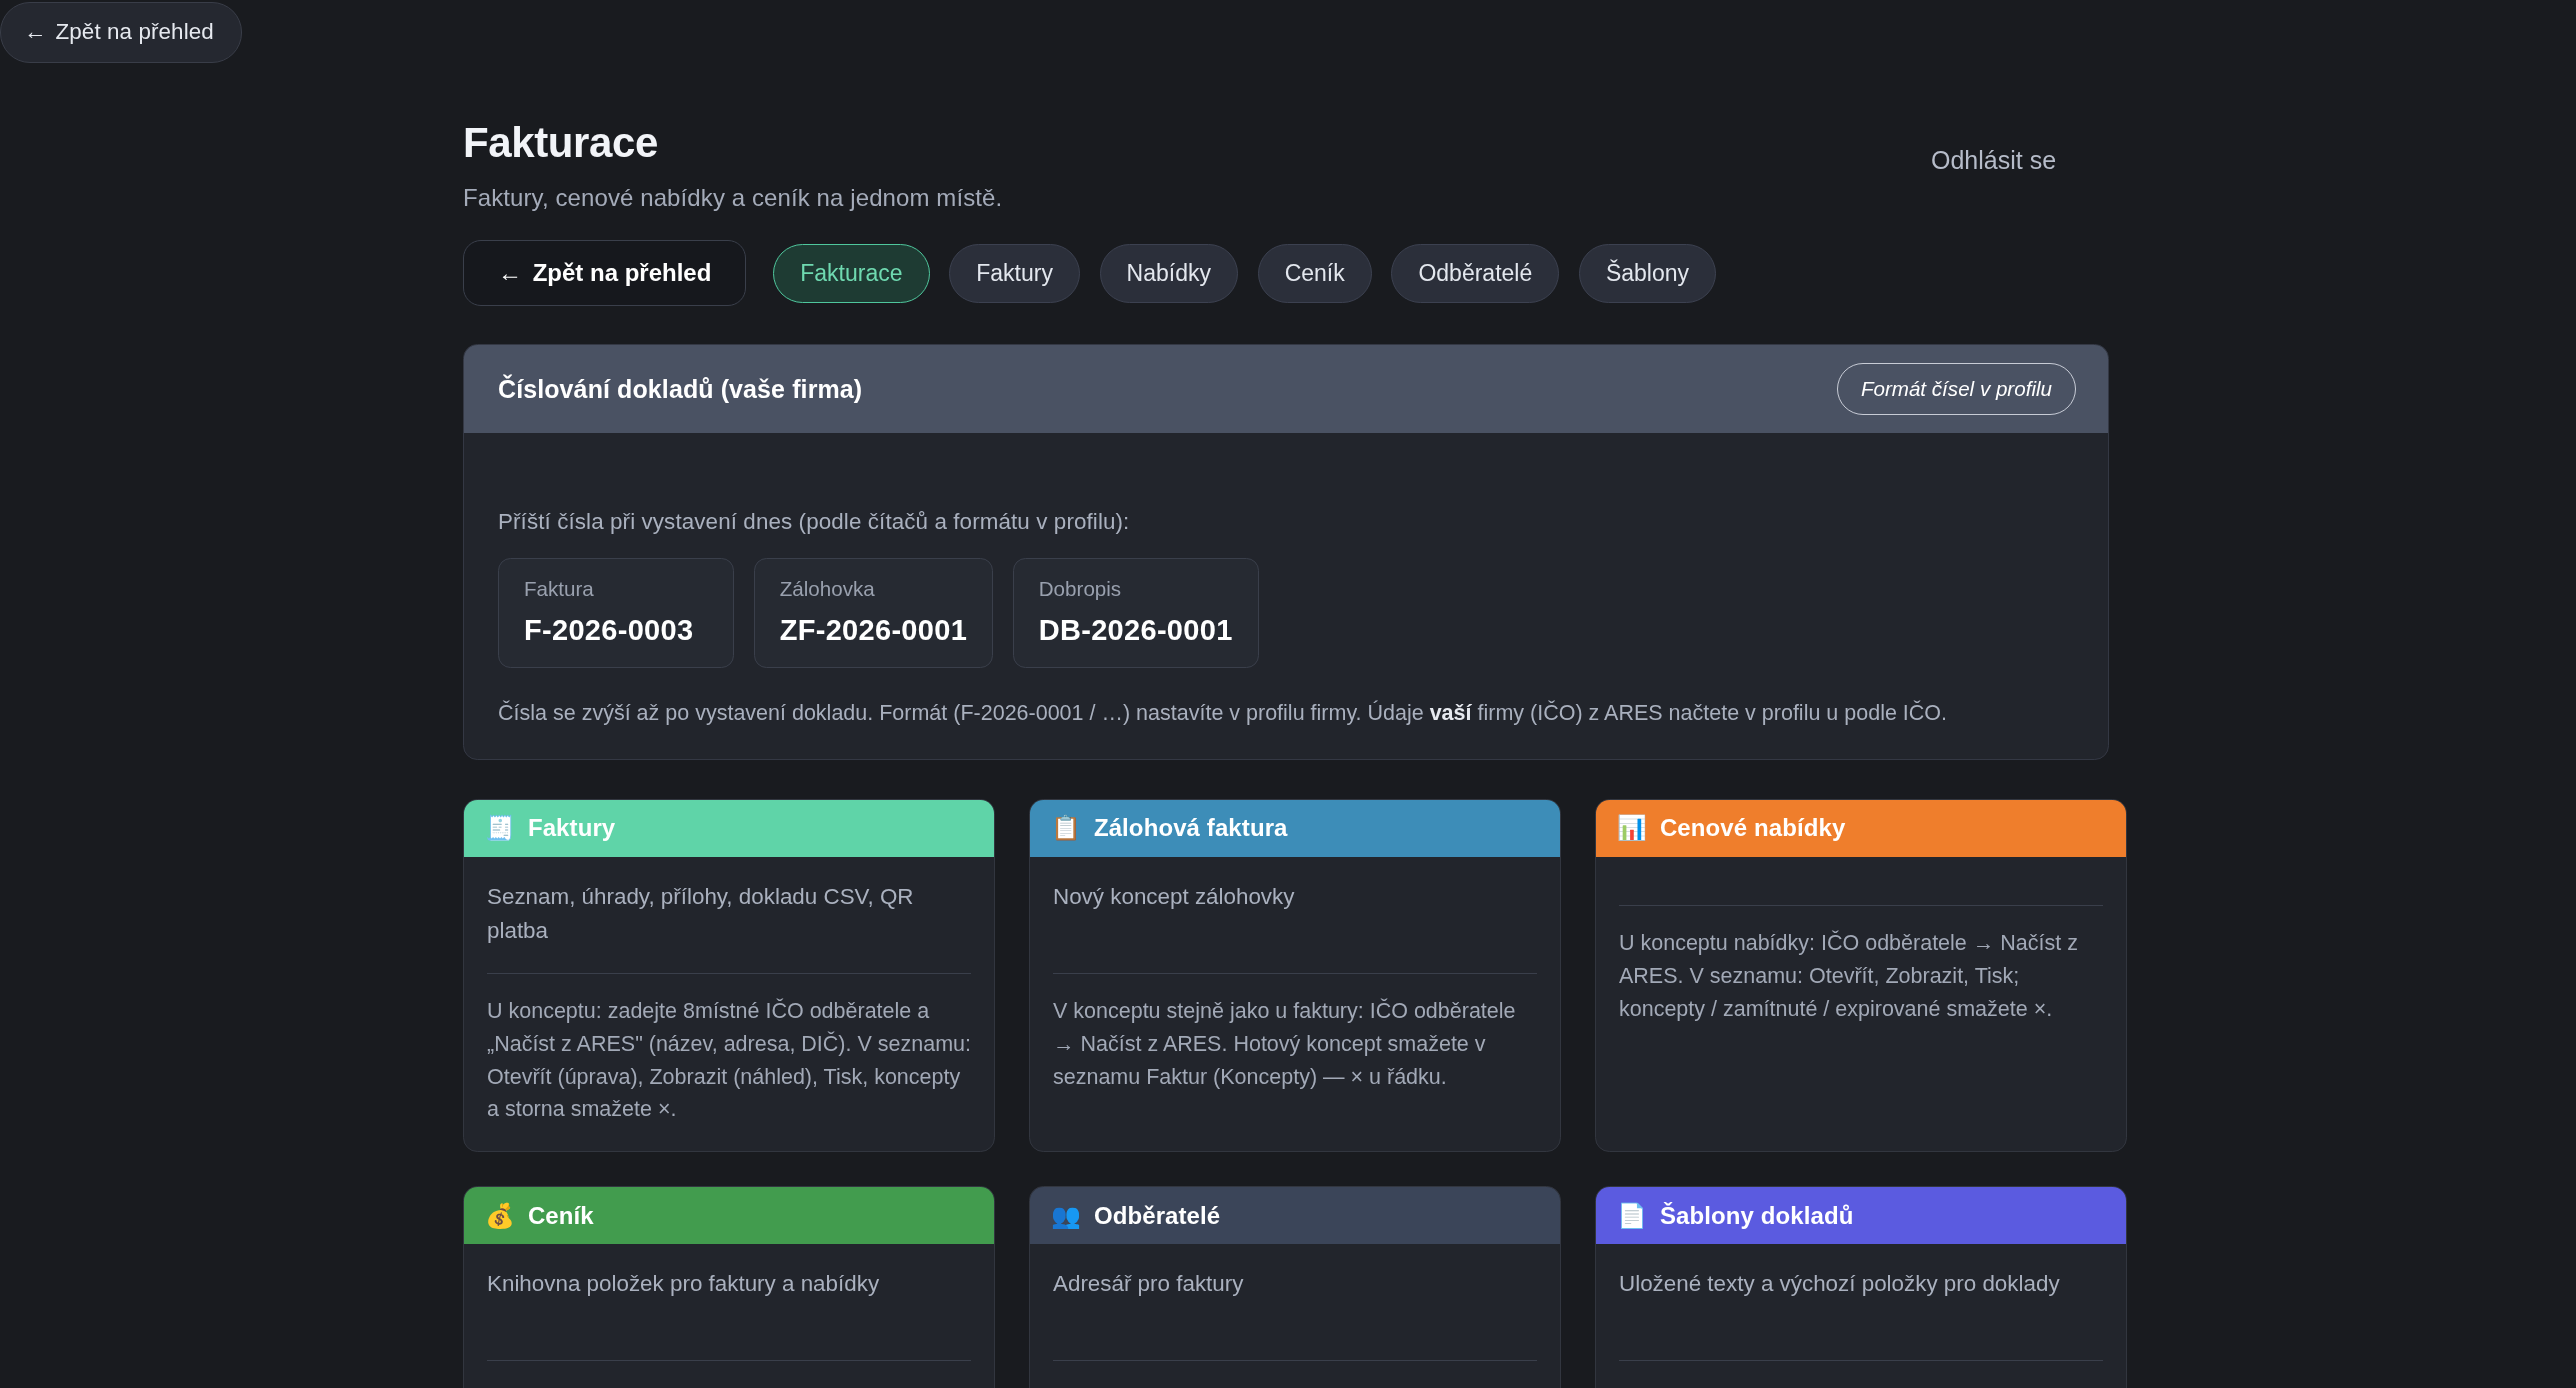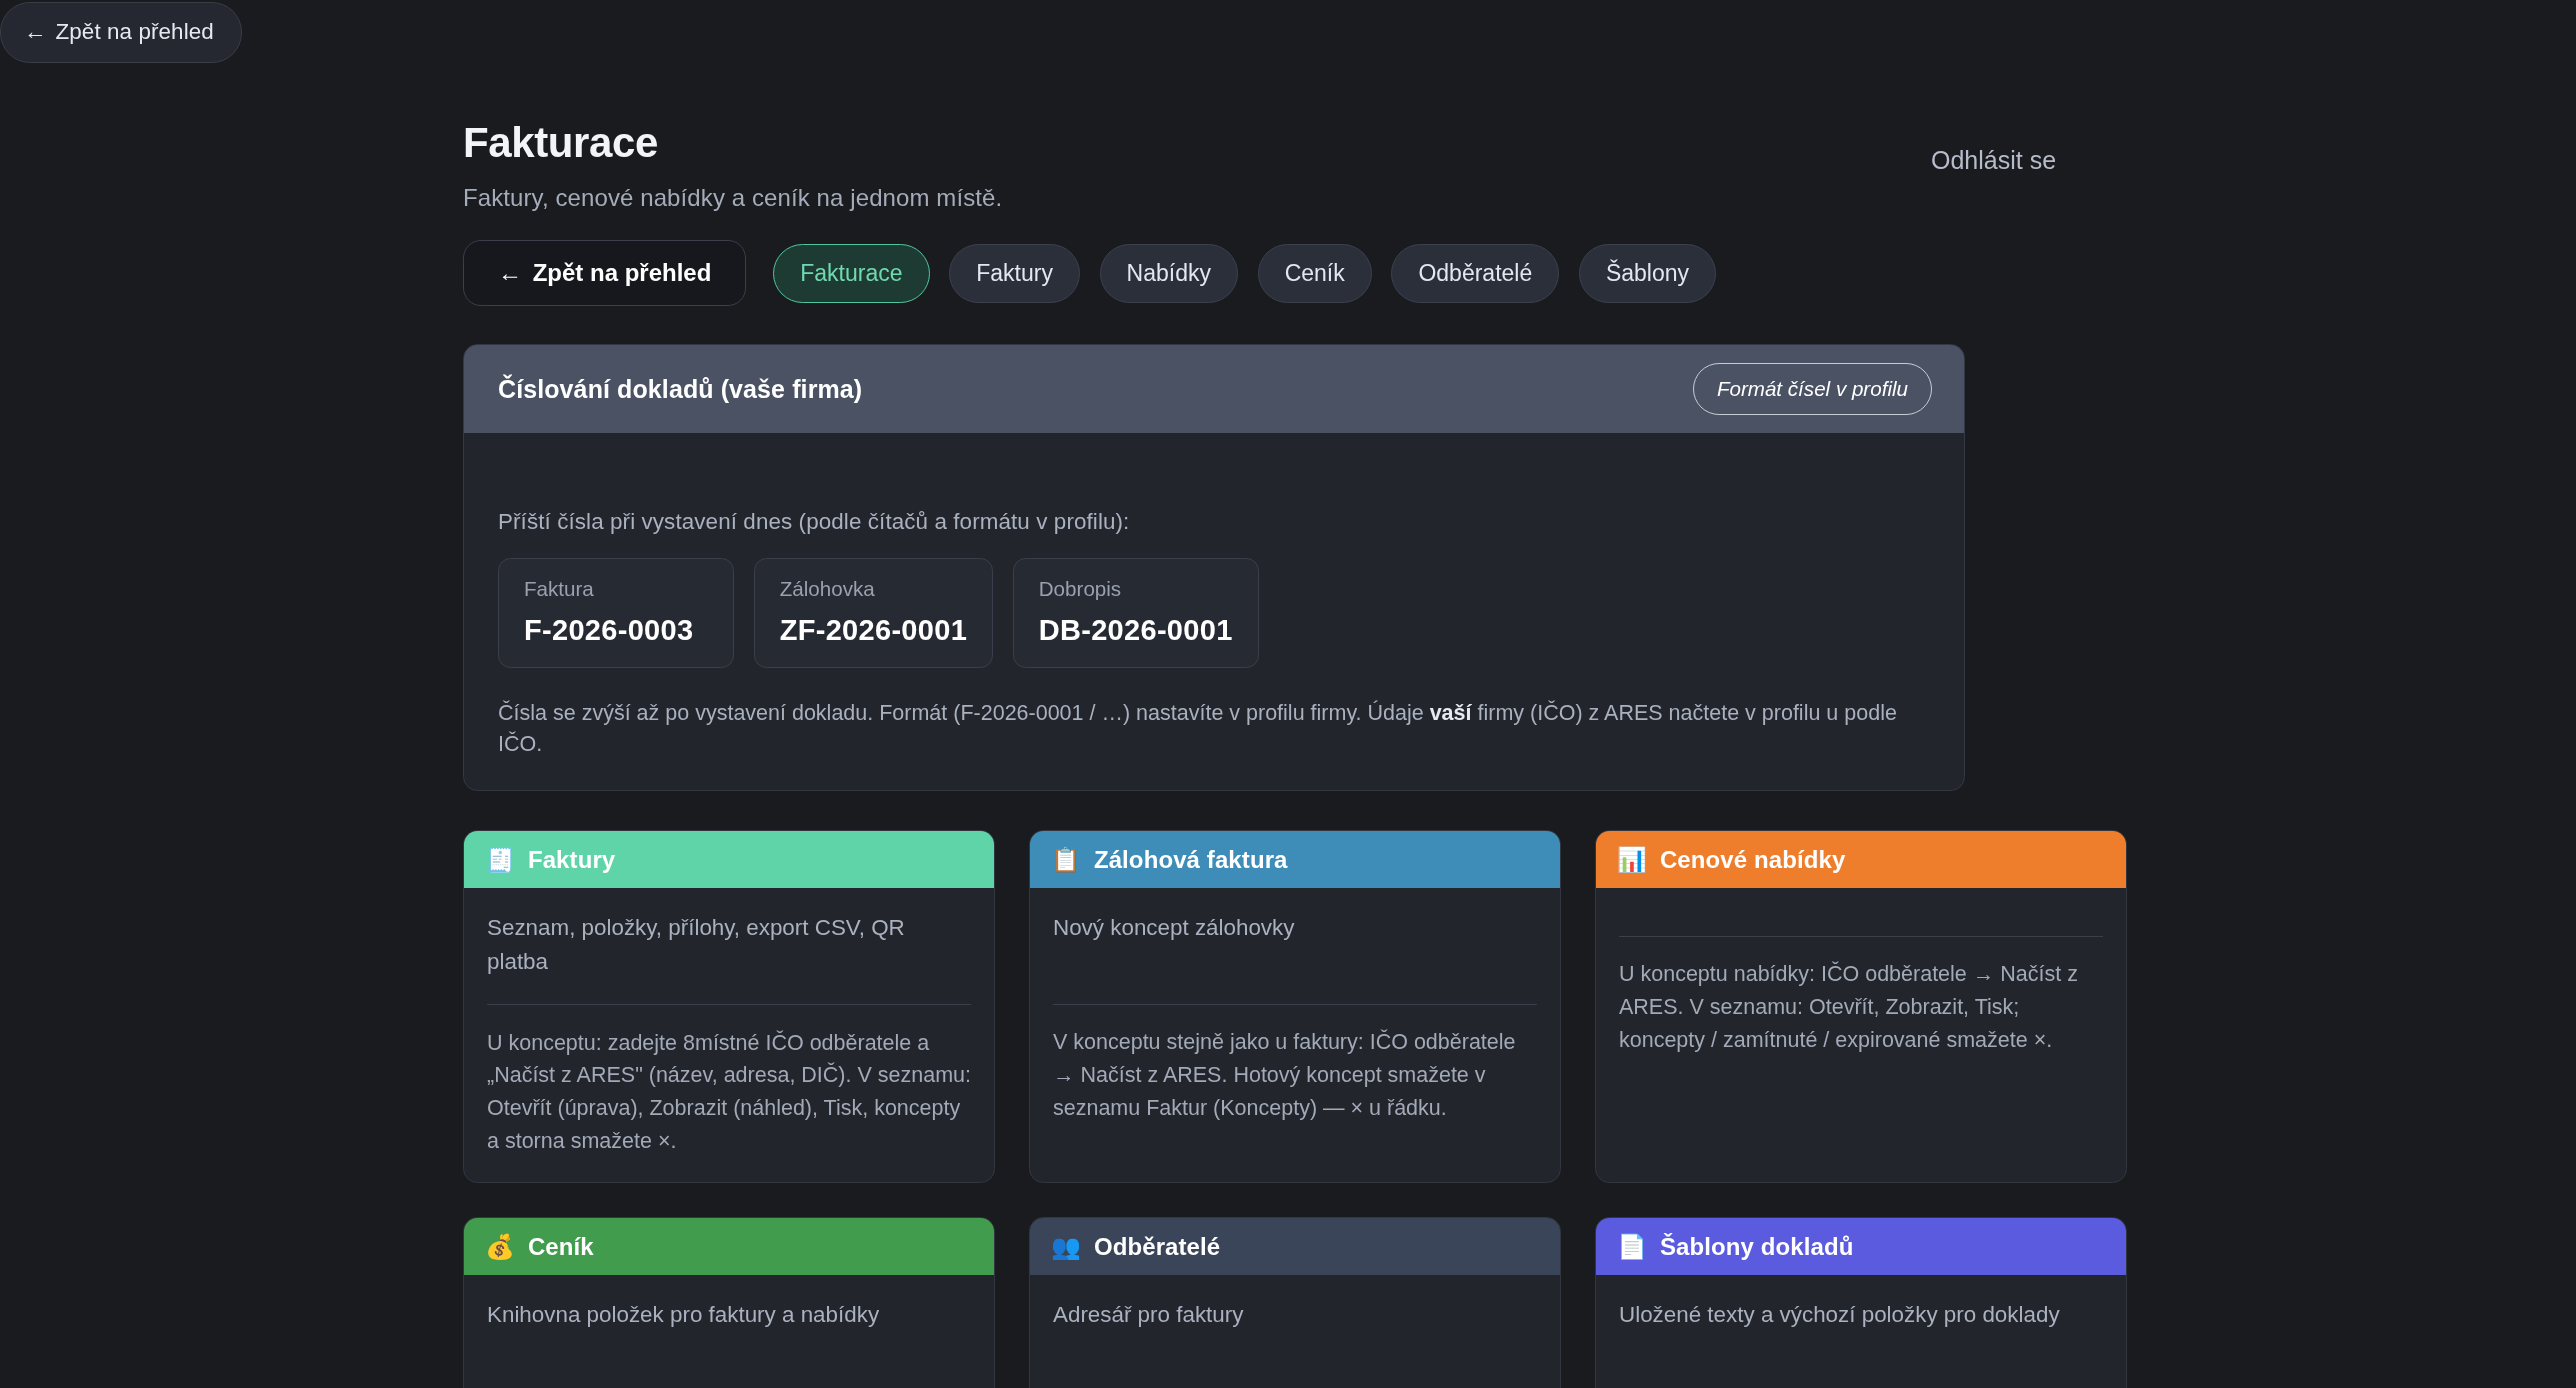--- a/index.html
+++ b/index.html
@@ -110,21 +110,21 @@
     font-weight: 700;
     font-size: 24px;
     gap: 10.7px;
     margin-right: 7.2px;
   }
   .tab.primary .arr { font-size: 24px; }
 
   
   .panel {
     margin-top: 38px;
-    width: 1502px;
+    width: 1646px;
     background: #22252c;
     border: 0.9px solid #343844;
     border-radius: 14.3px;
     overflow: hidden;
   }
   .panel-head {
     background: #4a5263;
     height: 88px;
     padding: 0 32px 0 34px;
     display: flex;
@@ -300,21 +300,21 @@
     </div>
 
     <div class="grid">
 
       <div class="card">
         <div class="card-head" style="background: rgb(95, 212, 168);">
           <span class="emoji">🧾</span>
           <span class="title">Faktury</span>
         </div>
         <div class="card-body">
-          <div class="card-desc">Seznam, položky, přílohy, export CSV, QR platba</div>
+          <div class="card-desc">Seznam, úhrady, přílohy, dokladu CSV, QR platba</div>
           <div class="card-sep"></div>
           <div class="card-hint">U konceptu: zadejte 8místné IČO odběratele a „Načíst z ARES" (název, adresa, DIČ). V seznamu: Otevřít (úprava), Zobrazit (náhled), Tisk, koncepty a storna smažete ×.</div>
         </div>
       </div>
 
       <div class="card">
         <div class="card-head" style="background: rgb(61, 141, 184);">
           <span class="emoji">📋</span>
           <span class="title">Zálohová faktura</span>
         </div>

